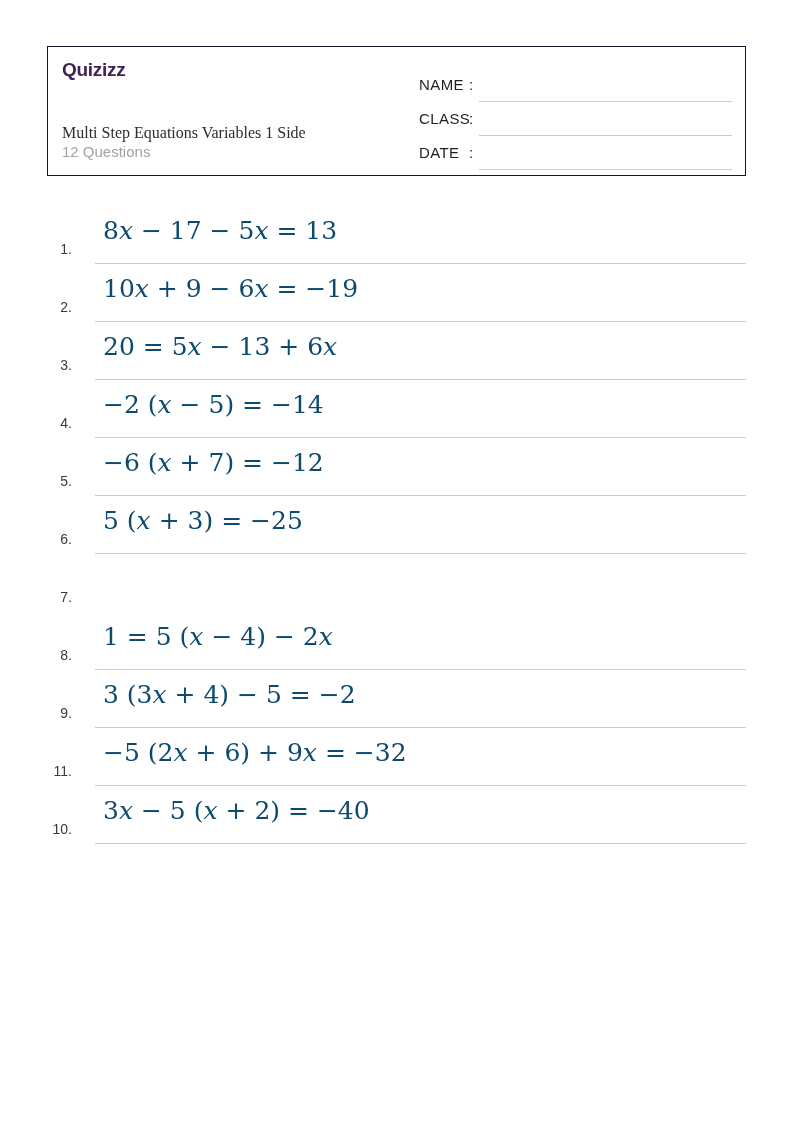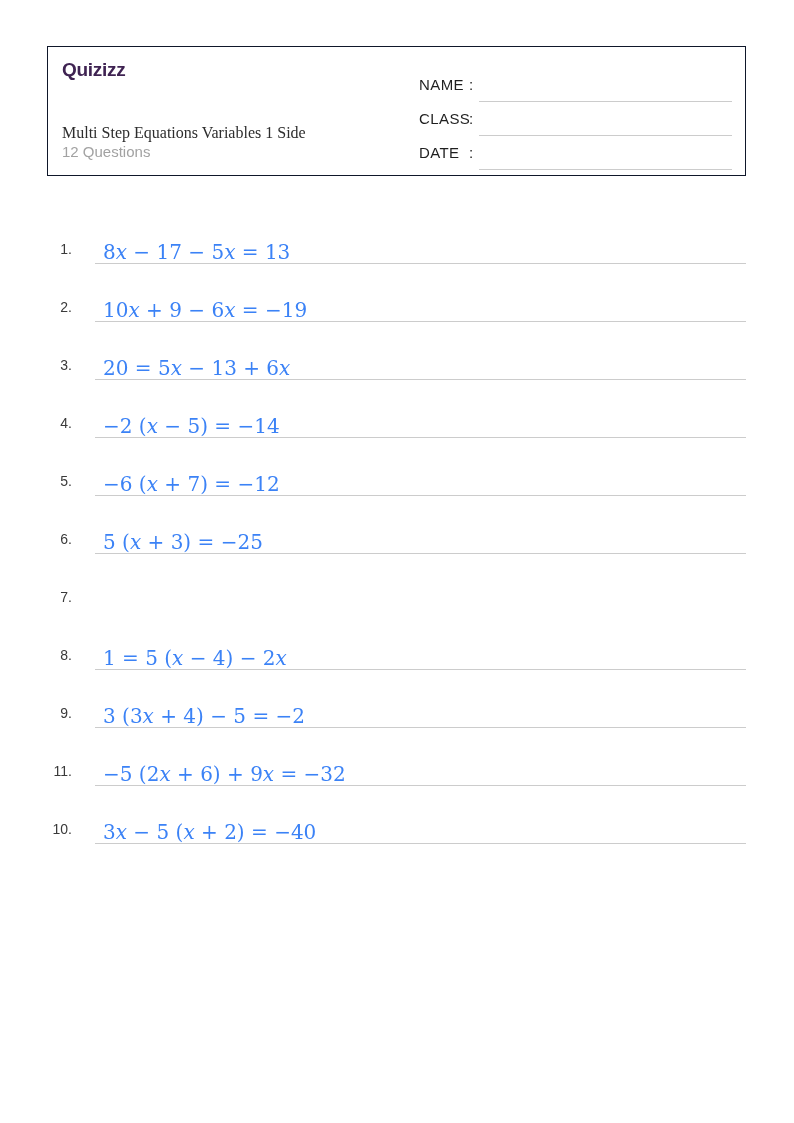--- a/index.html
+++ b/index.html
@@ -86,24 +86,24 @@
     width: 24px;
     text-align: right;
     font-size: 14px;
     color: #3a3a3a;
     line-height: 1;
   }
   .q-eq {
     position: absolute;
     left: 95px; right: 48px; bottom: 0;
     border-bottom: 1px solid #cccccc;
-    padding: 0 0 1px 8px;
+    padding: 0 0 20px 8px;
     font-family: "DejaVu Serif", serif;
-    font-size: 20px;
-    color: #3b82f6;
+    font-size: 25px;
+    color: #0c4a6e;
     line-height: 1;
     white-space: nowrap;
   }
   .q-eq .mvar { font-style: italic; }
 </style>
 </head>
 <body>
 
 <div class="hdr">
   <div class="hdr-left">

